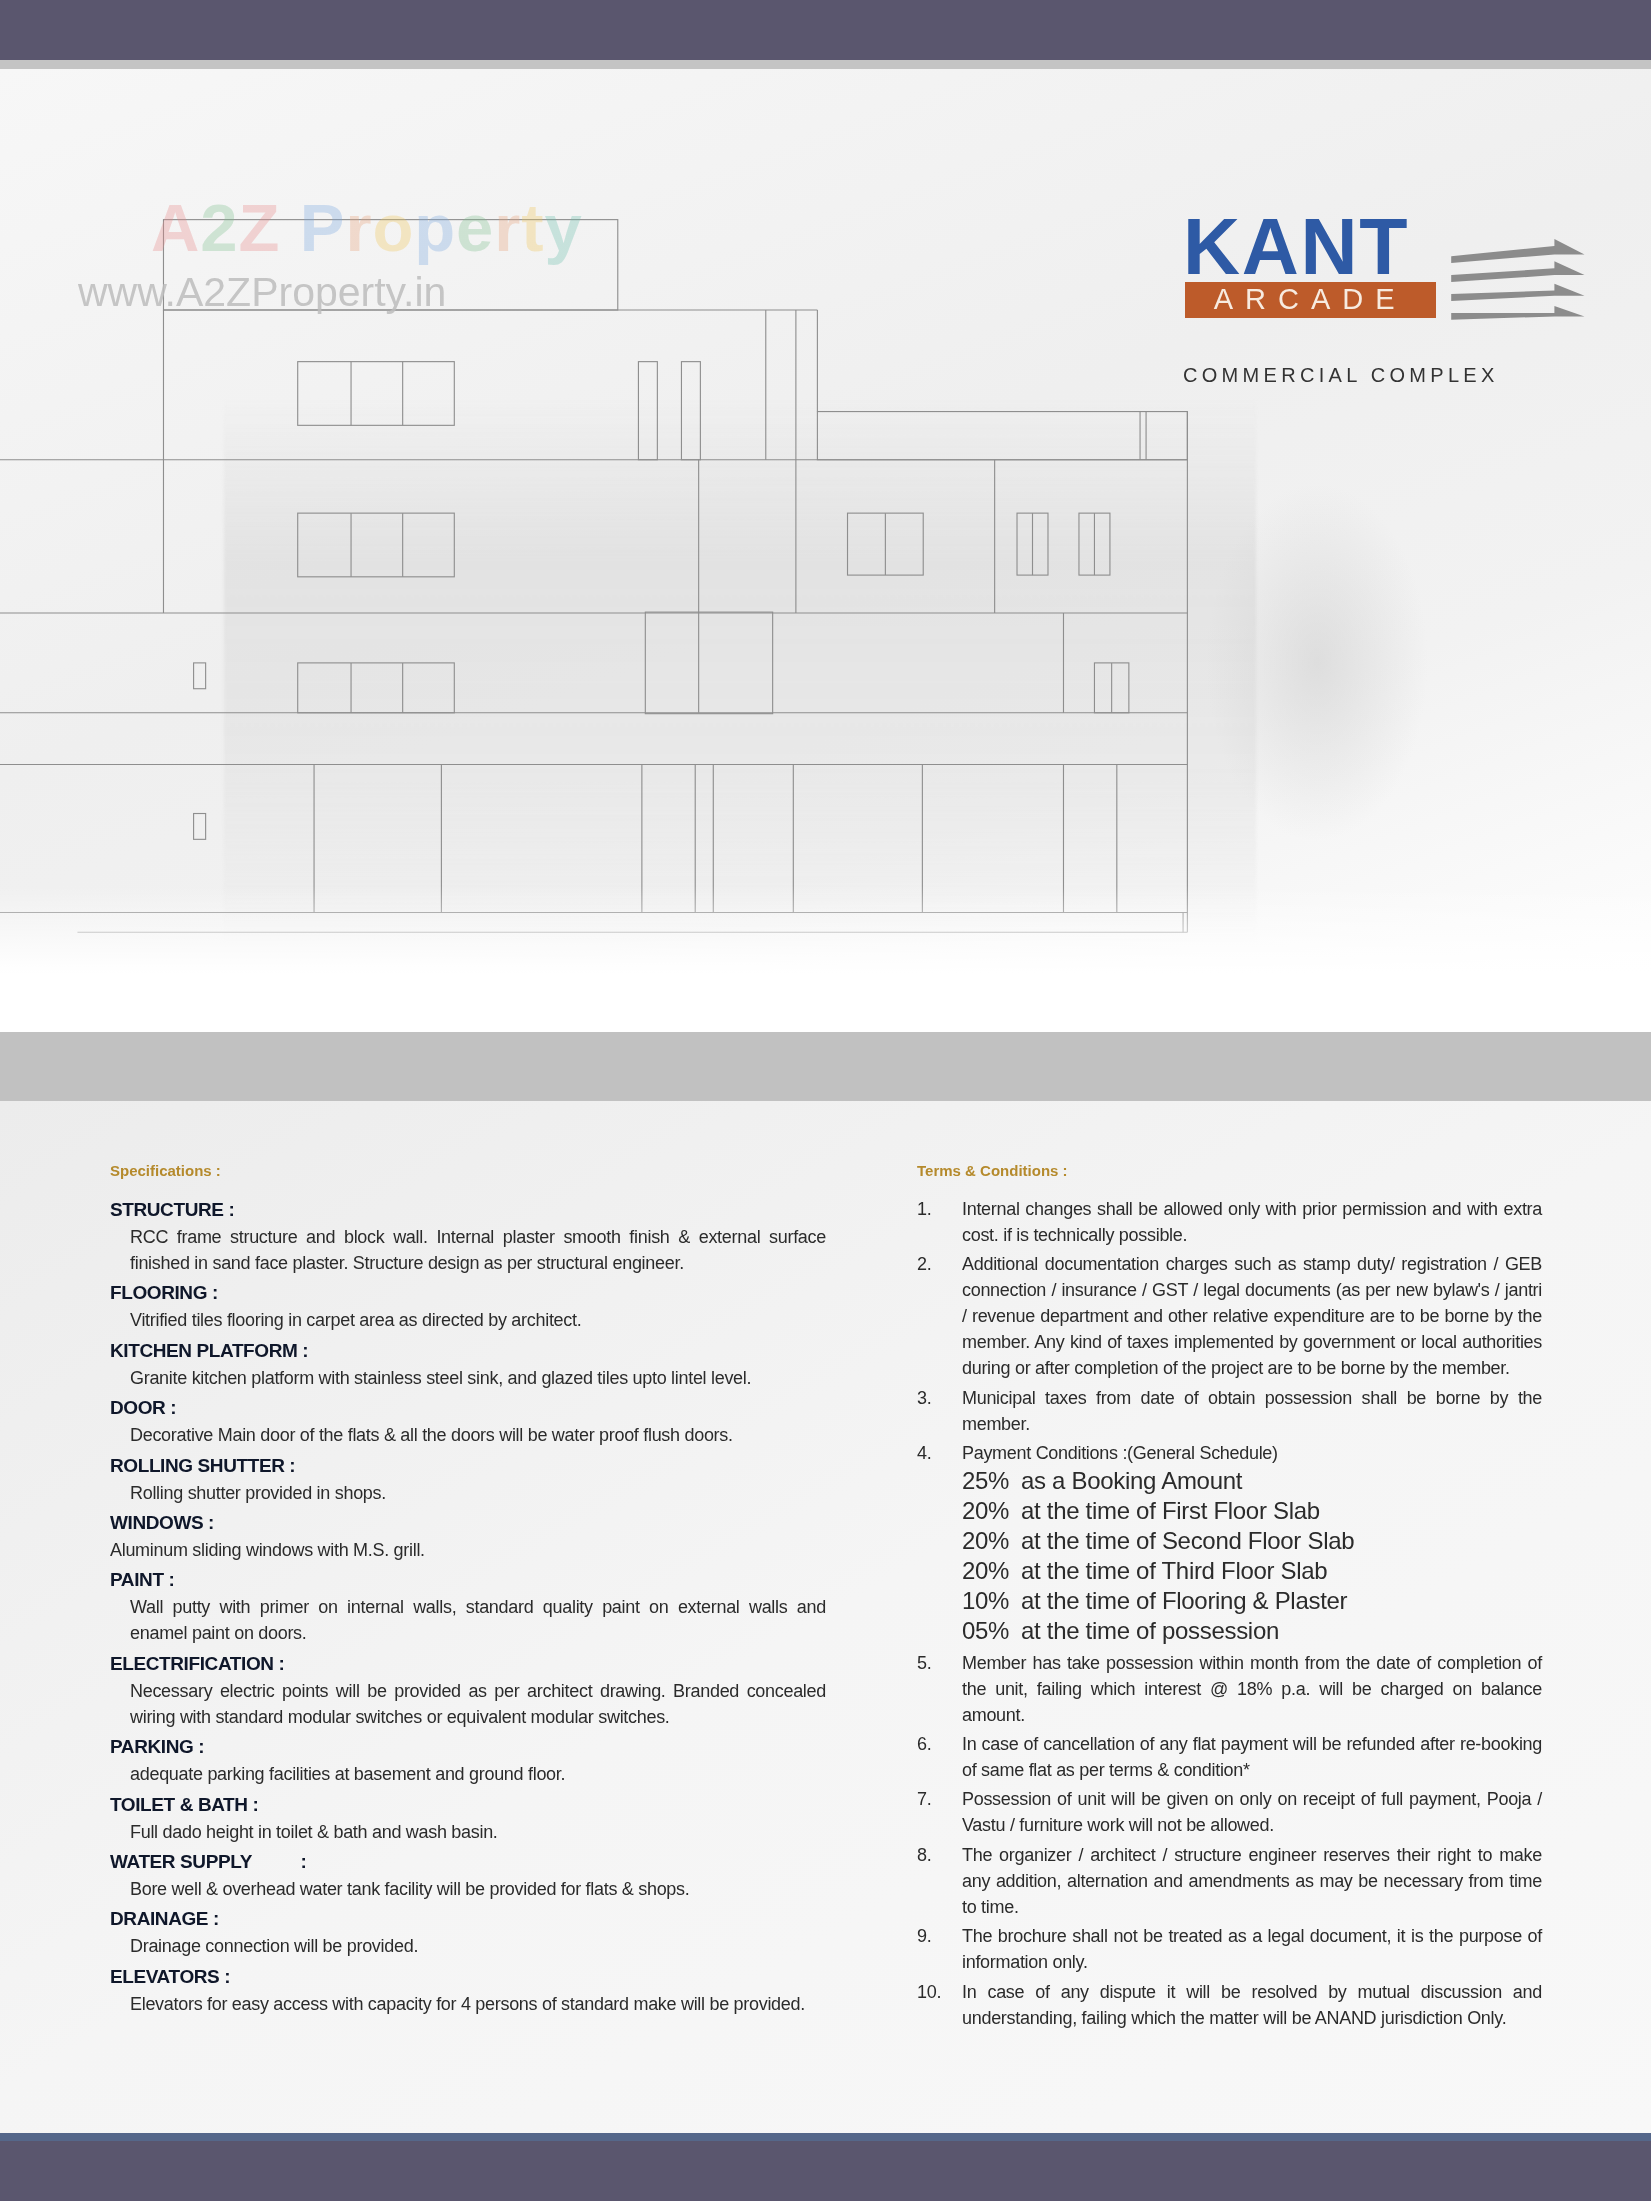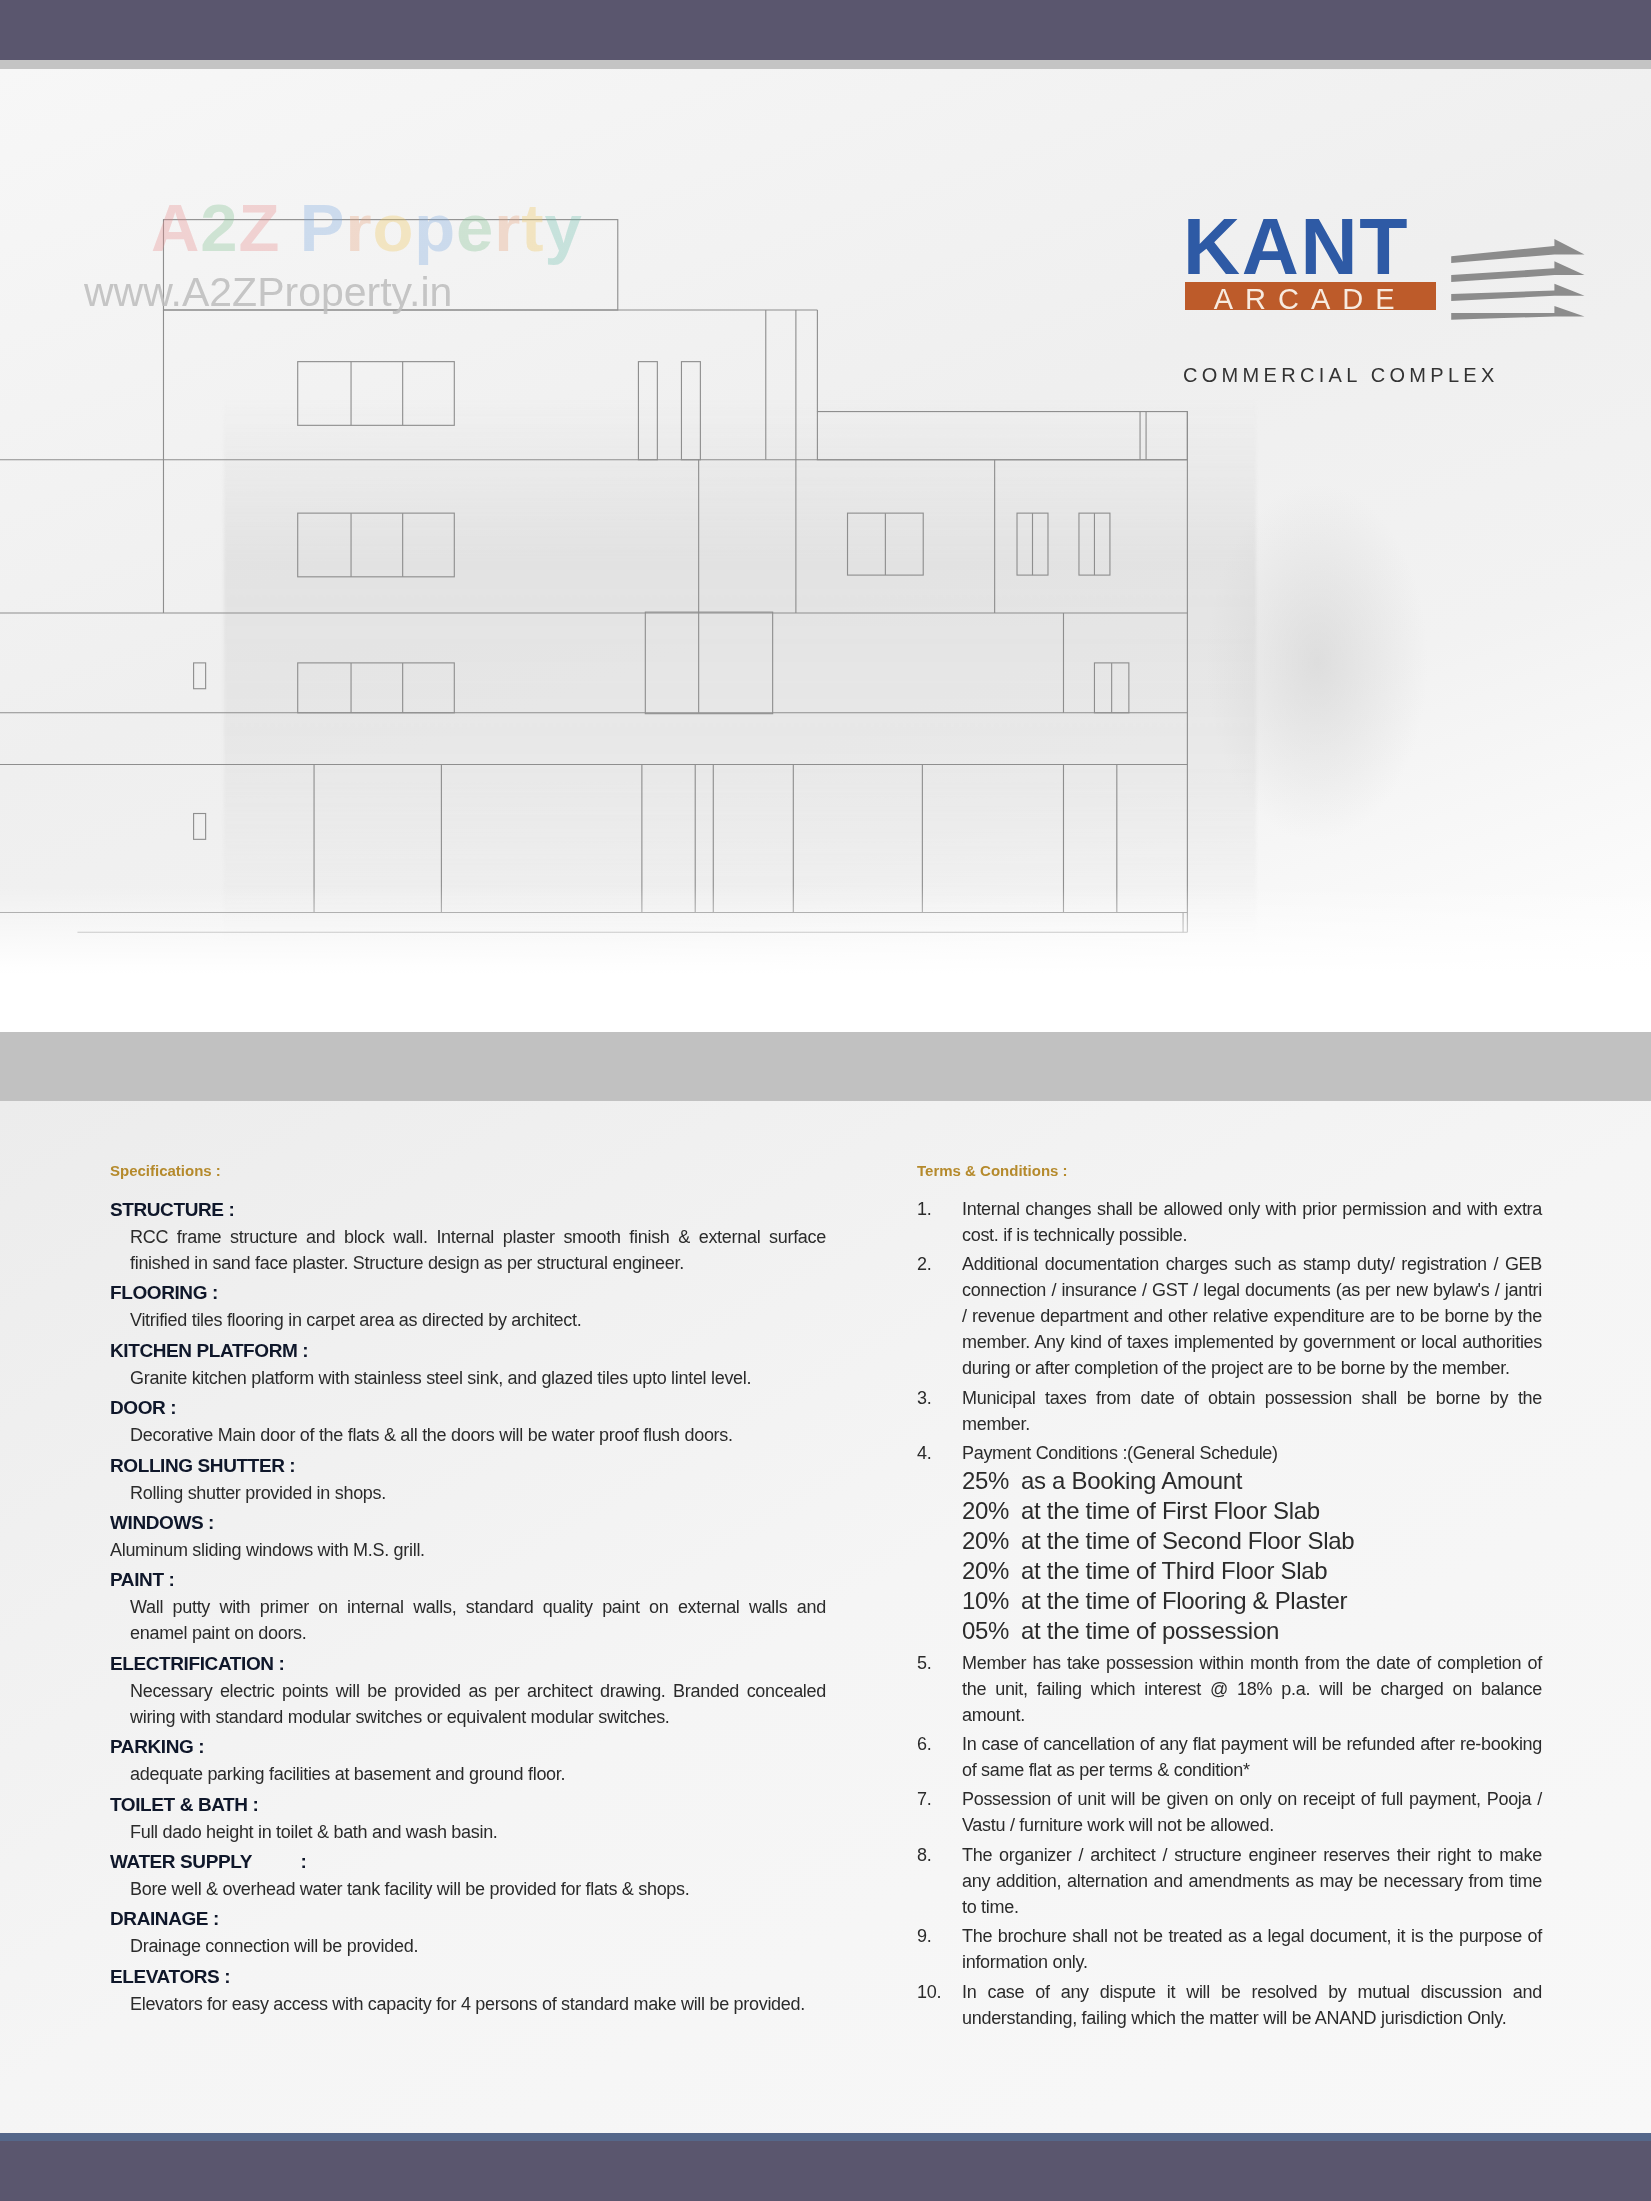--- a/index.html
+++ b/index.html
@@ -32,30 +32,30 @@
       background: linear-gradient(180deg, rgba(255,255,255,0) 0%, #ffffff 60%);
     }
     .elev { position: absolute; left: 0; top: 0; width: 1652px; height: 964px; }
     .watermark {
       position: absolute; left: 151px; top: 120px;
       font-size: 67px; font-weight: bold; letter-spacing: 0.9px;
       opacity: 0.32;
     }
     .watermark span { display: inline-block; }
     .watermark-url {
-      position: absolute; left: 84px; top: 200px;
+      position: absolute; left: 78px; top: 200px;
       font-size: 41px; color: #bdbdbd; opacity: 0.85;
     }
     .logo { position: absolute; left: 1183px; top: 148px; width: 404px; height: 138px; }
     .logo-kant {
       position: absolute; left: 0; top: -10.3px;
       font-size: 79px; font-weight: bold; color: #2e5aa5; letter-spacing: 1.7px; line-height: 1;
     }
     .logo-arcade {
-      position: absolute; left: 1.7px; top: 65px; width: 251px; height: 28px;
+      position: absolute; left: 1.7px; top: 65px; width: 251px; height: 36px;
       background: #bd5b2a; color: #f7ebe0;
       font-size: 29px; letter-spacing: 12px; text-align: center; line-height: 34px;
     }
     .logo-sub {
       position: absolute; left: 0; top: 112px; font-size: 20px; letter-spacing: 4.3px; color: #333;
       white-space: nowrap;
       margin-top: 35px;
     }
     .logo-bars { position: absolute; left: 268px; top: 21.5px; width: 138px; height: 86px; }
     .mid-band { position: absolute; left: 0; top: 1032px; width: 1652px; height: 69px; background: #c1c1c1; }

